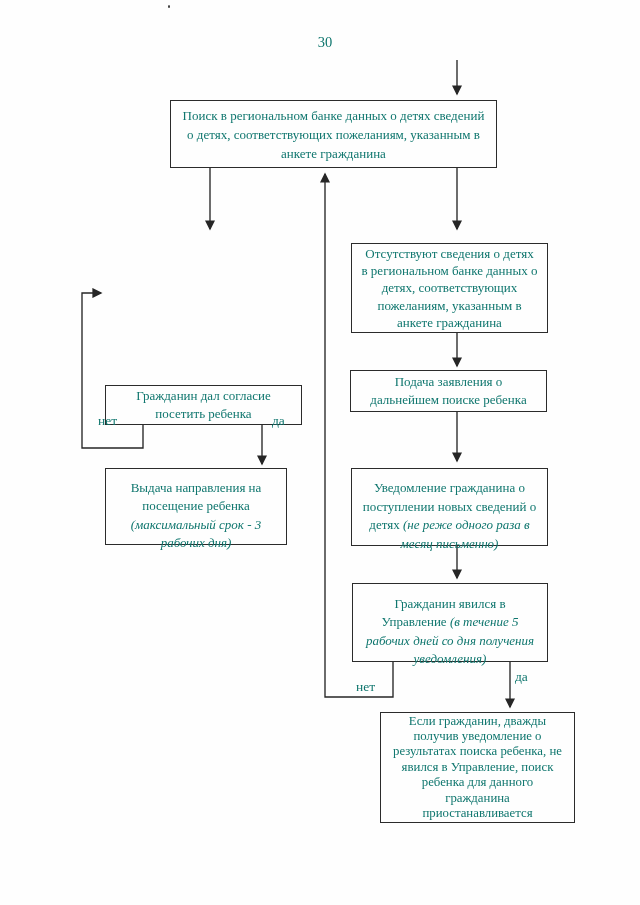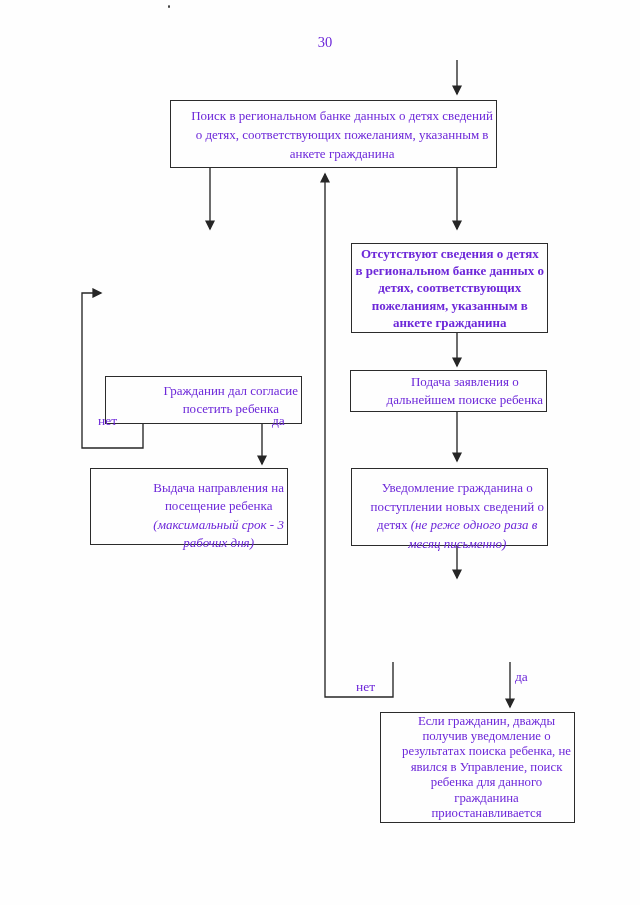--- a/index.html
+++ b/index.html
@@ -1,48 +1,48 @@
 <!DOCTYPE html>
 <html lang="ru"><head>
 <meta charset="utf-8">
 <style>
   html,body { margin:0; padding:0; background:#ffffff; }
   .page {
     position:relative;
     width:640px; height:905px;
     background:#fefefe;
     font-family:"Liberation Serif", serif;
-    color:#6d28d9;
+    color:#0f766e;
     overflow:hidden;
   }
   .pagenum {
     position:absolute; left:295px; top:34px; width:60px;
     text-align:center; font-size:14.5px;
   }
   .overlay {
     position:absolute; left:0; top:0; width:640px; height:905px;
     pointer-events:none;
   }
   .box {
     position:absolute;
     box-sizing:border-box;
     border:1.6px solid #2b2b2b;
     background:#fefefe;
-    display:flex; align-items:center; justify-content:flex-end;
+    display:flex; align-items:center; justify-content:center;
     text-align:center;
     white-space:pre-line;
     font-size:13px; line-height:18.4px;
     padding:10px 3px;
   }
   .box .it { font-style:italic; }
   .b-search      { left:170px; top:100px; width:327px; height:68px; line-height:19px; }
   .b-familiarize { left:105px; top:243px; width:198px; height:88px; }
-  .b-consent     { left:105px; top:376px; width:197px; height:48px; }
-  .b-referral    { left:90px; top:468px; width:198px; height:77px; }
-  .b-absent      { left:351px; top:243px; width:197px; height:90px; line-height:17.2px;font-weight:bold; }
+  .b-consent     { left:105px; top:385px; width:197px; height:40px; }
+  .b-referral    { left:105px; top:468px; width:182px; height:77px; }
+  .b-absent      { left:351px; top:243px; width:197px; height:90px; line-height:17.2px; }
   .b-application { left:350px; top:370px; width:197px; height:42px; }
   .b-notify      { left:351px; top:468px; width:197px; height:78px; }
   .b-appeared    { left:352px; top:583px; width:196px; height:79px; }
   .b-suspend     { left:352px; top:712px; width:195px; height:111px; line-height:15.4px; font-size:12.8px;margin-left:28px; }
   .edge-label {
     position:absolute;
     font-size:13.5px; line-height:14px;text-align:right;
   }
   .l-no-left  { left:98px;  top:414px; }
   .l-yes-left { left:272px; top:414px; }
@@ -116,20 +116,28 @@
 детях </span><span class="it">(не реже одного раза в
 месяц письменно)</span>
     </span>
   </div>
 
   <div class="box b-application">
     <span>Подача заявления о
 дальнейшем поиске ребенка</span>
   </div>
 
+  <div class="box b-appeared">
+    <span>
+      <span>Гражданин явился в
+Управление </span><span class="it">(в течение 5
+рабочих дней со дня получения
+уведомления)</span>
+    </span>
+  </div>
 
   <div class="box b-suspend">
     <span>Если гражданин, дважды
 получив уведомление о
 результатах поиска ребенка, не
 явился в Управление,  поиск
 ребенка для данного
 гражданина
 приостанавливается</span>
   </div>

